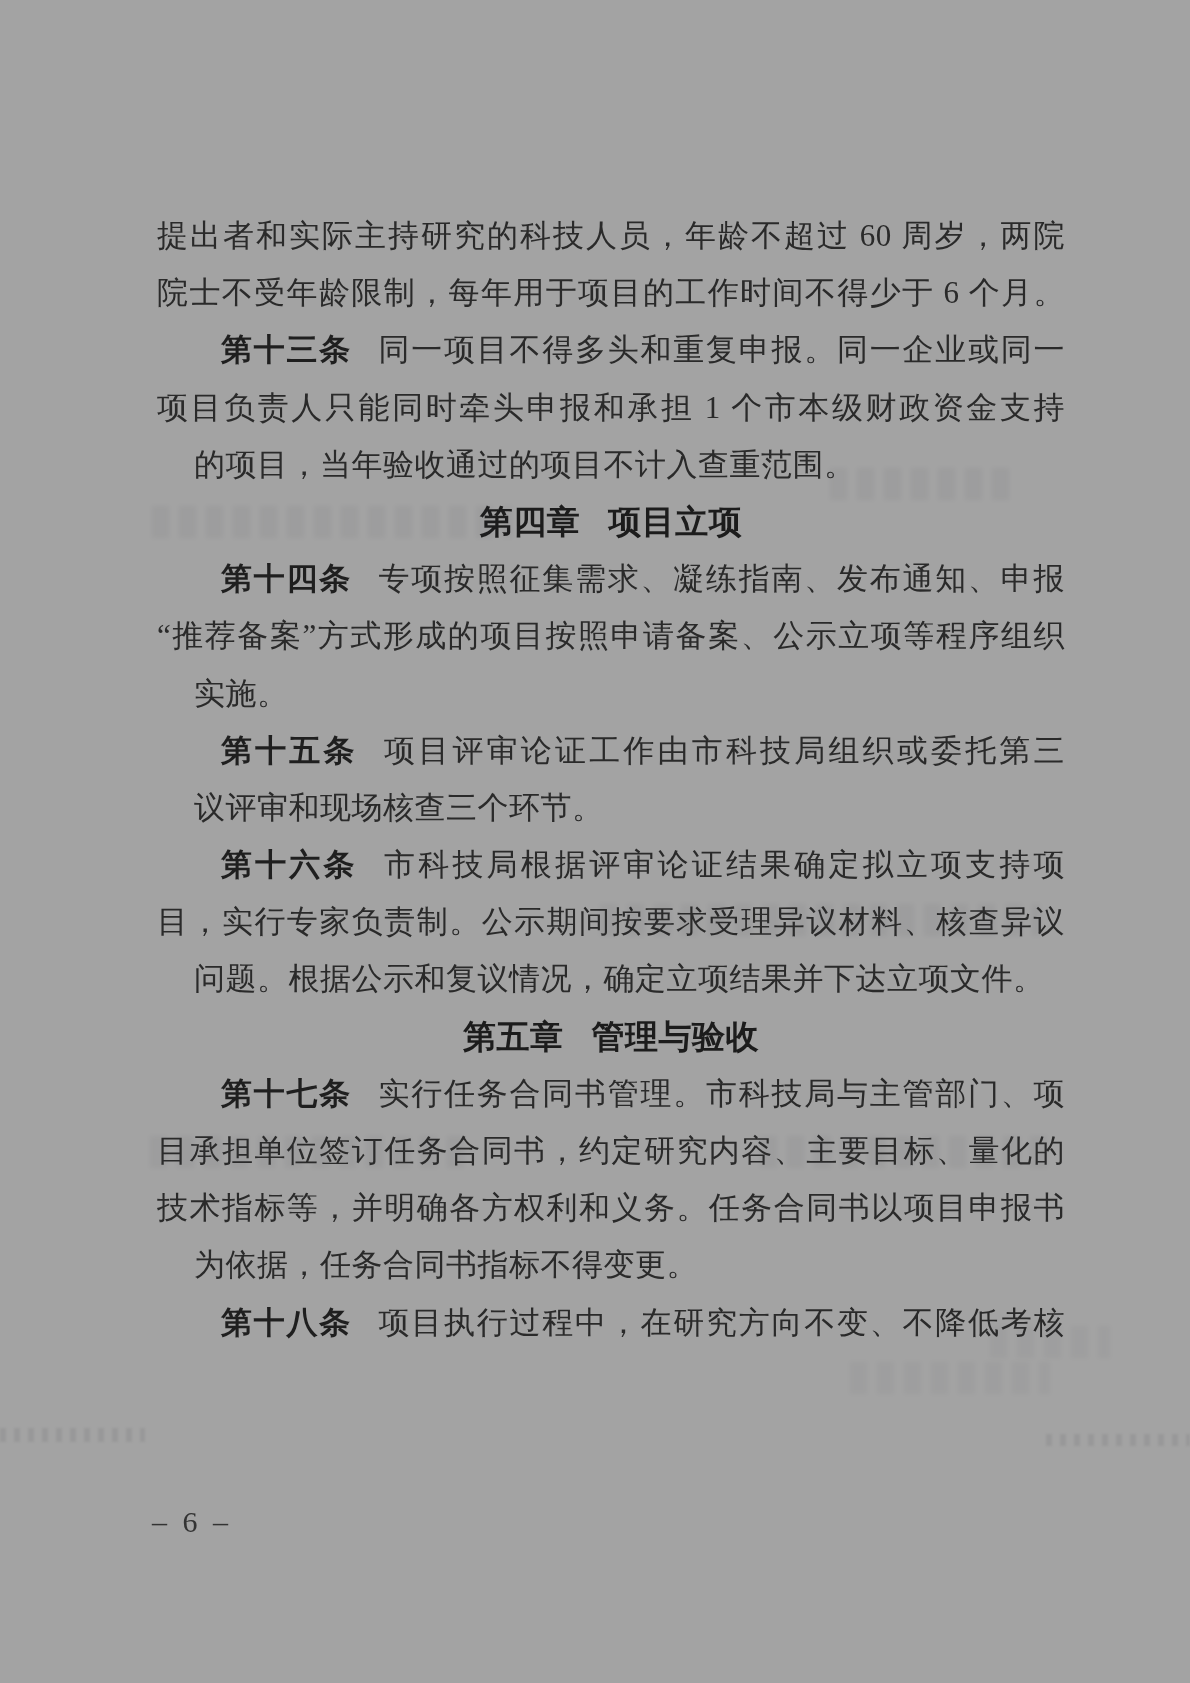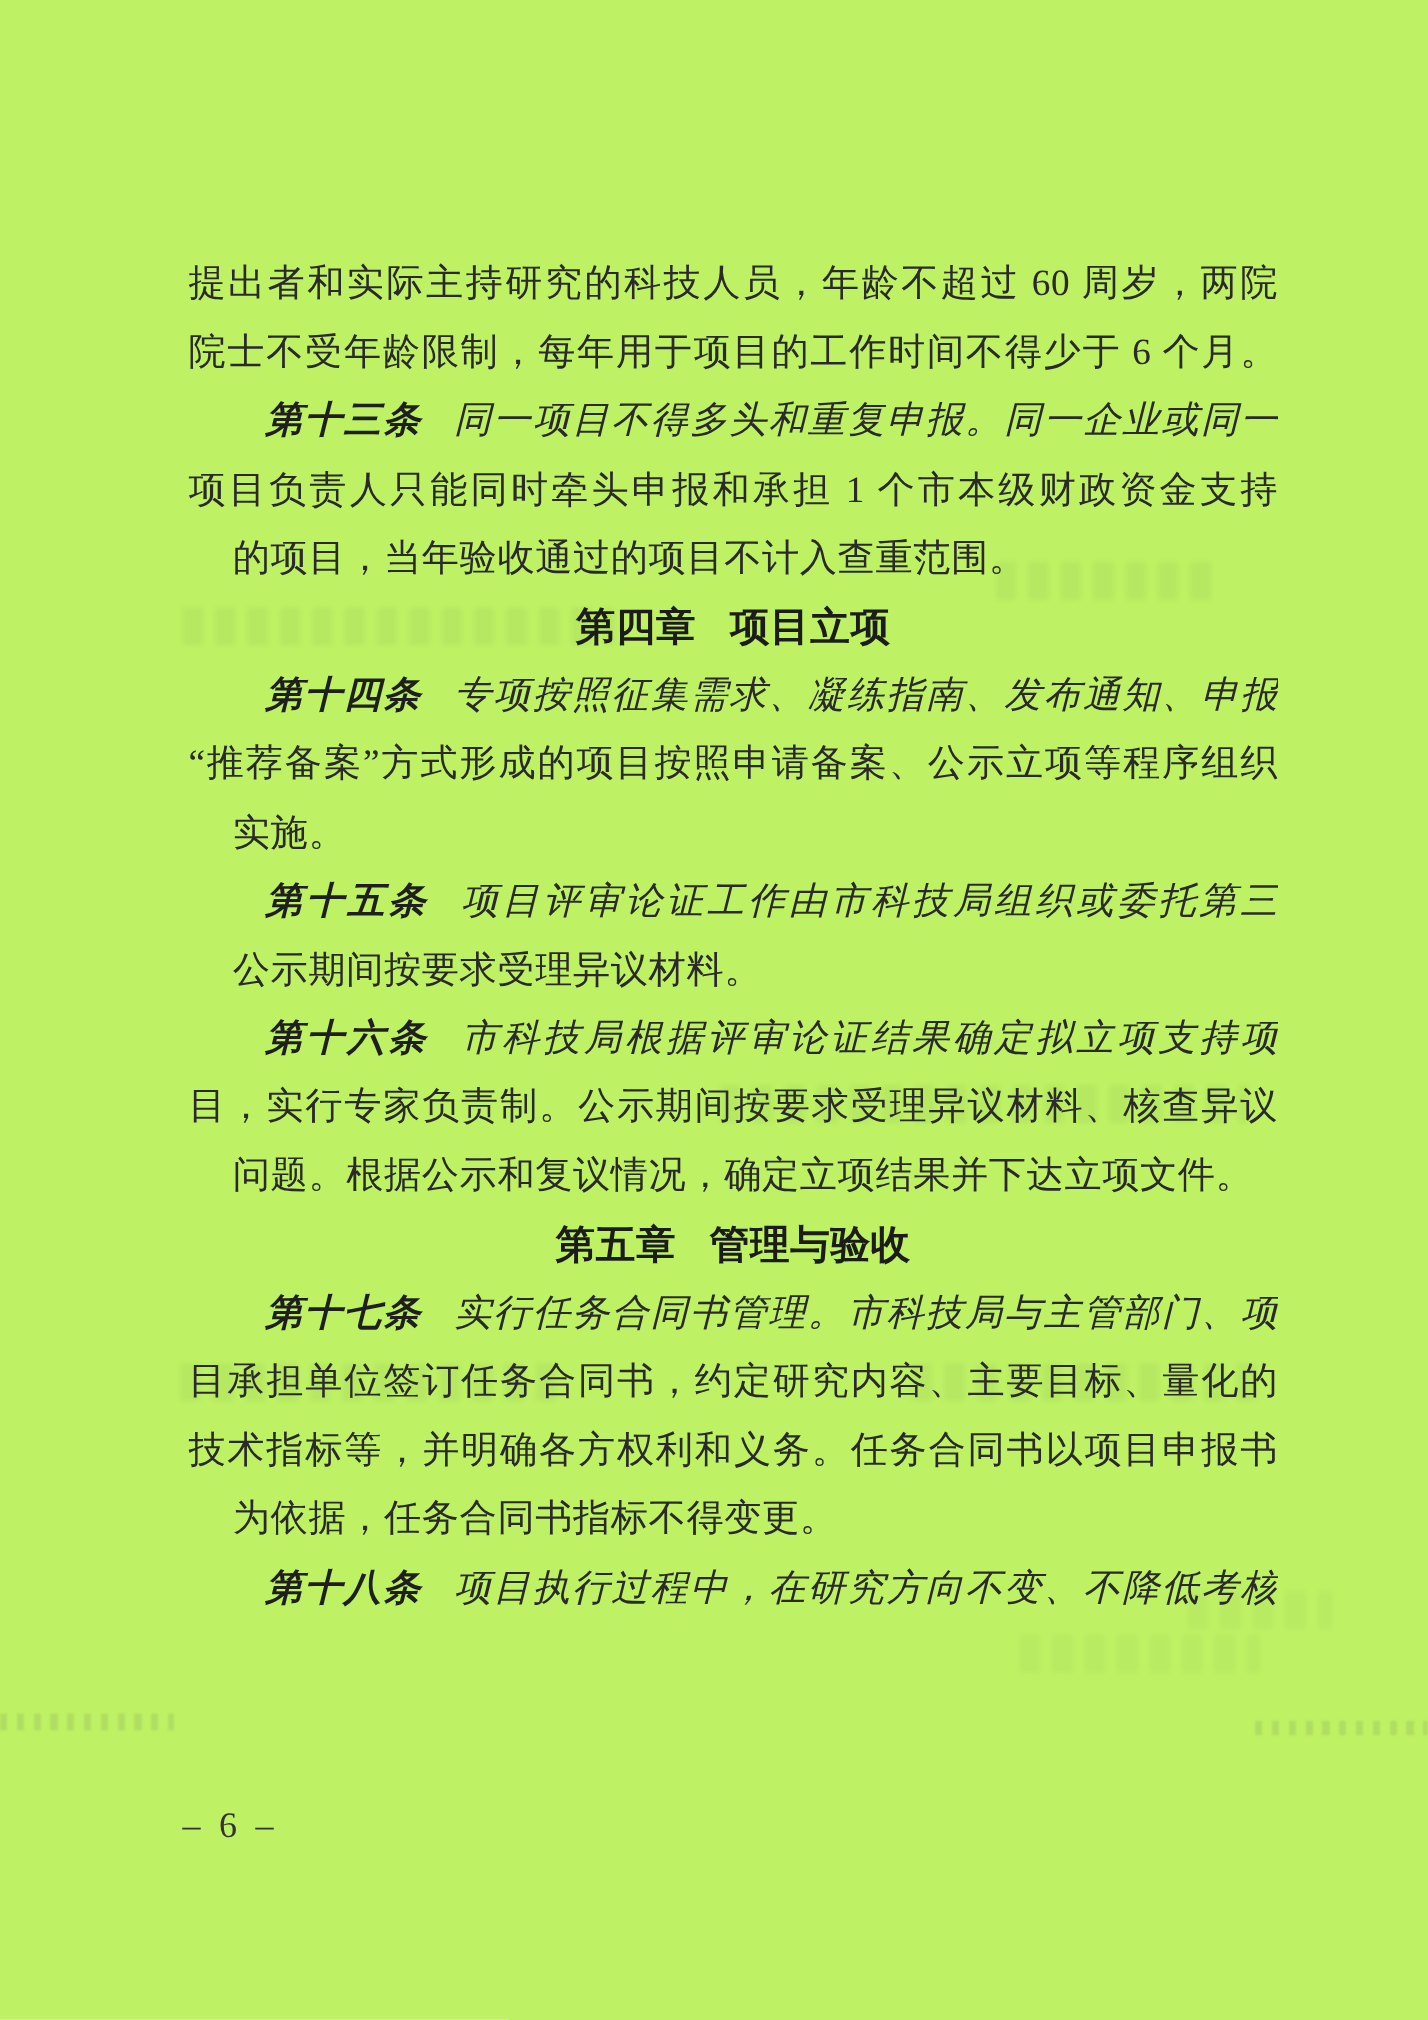--- a/index.html
+++ b/index.html
@@ -4,21 +4,21 @@
 <style>
   html,body{margin:0;padding:0;}
   body{
     width:1190px;height:1683px;
     background:#e9e9e9;
     font-family:"Liberation Serif", serif;
   }
   .page{
     position:relative;
     width:1190px;height:1683px;
-    background:#bef264;
+    background:#a3a3a3;
     overflow:hidden;
     color:#2a2a2a;
   }
   
   .text-block{
     position:absolute;
     left:157px; top:207px; width:908px;
   }
   .line{
     height:57.2px;
@@ -29,21 +29,21 @@
     text-align:justify;
     text-align-last:justify;
     text-justify:inter-ideograph;
     white-space:nowrap;
   }
   .line.end{
     text-align:left;
     text-align-last:left;
     margin-left:37px;
   }
-  .line.indent{ padding-left:64px;font-style:italic; }
+  .line.indent{ padding-left:64px; }
   .article-label{
     font-family:"Liberation Sans", sans-serif;
     font-weight:bold;
     color:#1f1f1f;
     margin-right:0.85em;
   }
   .line.heading{
     text-align:left;
     text-align-last:center;
     font-family:"Liberation Sans", sans-serif;
@@ -93,21 +93,21 @@
     <div class="line"><span>项目负责人只能同时牵头申报和承担 1 个市本级财政资金支持</span></div>
     <div class="line end"><span>的项目，当年验收通过的项目不计入查重范围。</span></div>
 
     <div class="line heading"><span class="chapter-no">第四章</span><span>项目立项</span></div>
 
     <div class="line indent"><span class="article-label">第十四条</span><span>专项按照征集需求、凝练指南、发布通知、申报</span></div>
     <div class="line"><span>“推荐备案”方式形成的项目按照申请备案、公示立项等程序组织</span></div>
     <div class="line end"><span>实施。</span></div>
 
     <div class="line indent"><span class="article-label">第十五条</span><span>项目评审论证工作由市科技局组织或委托第三</span></div>
-    <div class="line end"><span>公示期间按要求受理异议材料。</span></div>
+    <div class="line end"><span>议评审和现场核查三个环节。</span></div>
 
     <div class="line indent"><span class="article-label">第十六条</span><span>市科技局根据评审论证结果确定拟立项支持项</span></div>
     <div class="line"><span>目，实行专家负责制。公示期间按要求受理异议材料、核查异议</span></div>
     <div class="line end"><span>问题。根据公示和复议情况，确定立项结果并下达立项文件。</span></div>
 
     <div class="line heading"><span class="chapter-no">第五章</span><span>管理与验收</span></div>
 
     <div class="line indent"><span class="article-label">第十七条</span><span>实行任务合同书管理。市科技局与主管部门、项</span></div>
     <div class="line"><span>目承担单位签订任务合同书，约定研究内容、主要目标、量化的</span></div>
     <div class="line"><span>技术指标等，并明确各方权利和义务。任务合同书以项目申报书</span></div>

